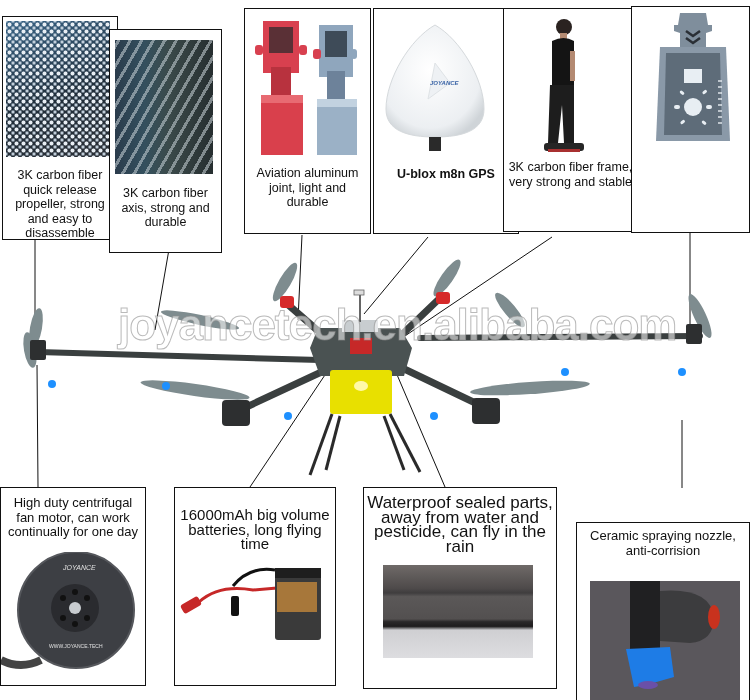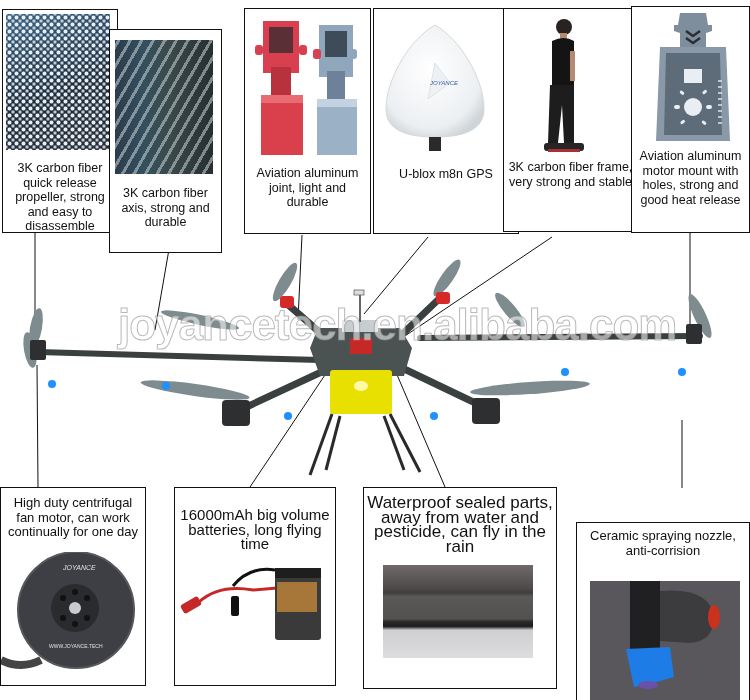--- a/index.html
+++ b/index.html
@@ -23,21 +23,21 @@
     <line x1="302" y1="235" x2="298" y2="320"></line>
     <line x1="428" y1="237" x2="364" y2="314"></line>
     <line x1="552" y1="237" x2="396" y2="342"></line>
     <line x1="690" y1="232" x2="690" y2="330"></line>
     <line x1="682" y1="420" x2="682" y2="488"></line>
     <line x1="250" y1="487" x2="345" y2="345"></line>
     <line x1="445" y1="487" x2="395" y2="370"></line>
   </g>
 </svg>
 
-<div class="box" style="left:2px;top:9px;width:116px;height:224px;">
+<div class="box" style="left:2px;top:16px;width:116px;height:224px;">
   <div class="photo" style="left:3px;top:4px;width:104px;height:136px;background:
        radial-gradient(circle, #e8eef4 1.6px, transparent 2.4px) 0 0/7px 7px,
        radial-gradient(circle, #c7d4e0 1.3px, transparent 2px) 3.5px 3.5px/7px 7px,
        linear-gradient(160deg,#3a6486 0%,#1f2d3a 55%,#2a2f36 100%);"></div>
   <div class="cap" style="top:151px;">3K carbon fiber quick release propeller, strong and easy to disassemble</div>
 </div>
 
 <div class="box" style="left:109px;top:8px;width:113px;height:224px;margin-top:21px;">
   <div class="photo" style="left:5px;top:10px;width:98px;height:134px;background:
        repeating-linear-gradient(-60deg, rgba(220,230,235,0.0) 0 7px, rgba(200,210,215,0.55) 7px 10px),
@@ -60,21 +60,21 @@
       <rect x="64" y="34" width="8" height="10" rx="3" fill="#d8404f"></rect>
       <rect x="102" y="34" width="6" height="10" rx="3" fill="#8fa6bd"></rect>
       <rect x="78" y="56" width="18" height="30" fill="#6d829a"></rect>
       <rect x="68" y="84" width="40" height="56" fill="#9bb1c6"></rect>
       <rect x="68" y="84" width="40" height="8" fill="#c2d2e0"></rect>
     </g>
   </svg>
   <div class="cap" style="top:157px;">Aviation aluminum joint, light and durable</div>
 </div>
 
-<div class="box" style="left:373px;top:8px;width:146px;height:226px;">
+<div class="box" style="left:373px;top:8px;width:146px;height:226px;font-weight:bold;">
   <svg class="photo" style="left:6px;top:10px;" width="110" height="140">
     <defs>
       <radialGradient id="gpsg" cx="45%" cy="40%" r="65%">
         <stop offset="0%" stop-color="#ffffff"></stop>
           <stop offset="80%" stop-color="#eceff2"></stop>
           <stop offset="100%" stop-color="#cfd4d8"></stop>
       </radialGradient>
     </defs>
     <path d="M55 6 C80 20 104 60 104 90 C104 112 82 118 55 118 C28 118 6 112 6 90 C6 60 30 20 55 6 Z" fill="url(#gpsg)" stroke="#d5d9dc"></path>
     <path d="M55 44 L70 64 L48 80 Z" fill="#eef1f4" stroke="#dfe3e6"></path>
@@ -117,21 +117,20 @@
         <line x1="68" y1="70" x2="72" y2="70"></line>
         <line x1="68" y1="76" x2="72" y2="76"></line>
         <line x1="68" y1="82" x2="72" y2="82"></line>
         <line x1="68" y1="88" x2="72" y2="88"></line>
         <line x1="68" y1="94" x2="72" y2="94"></line>
         <line x1="68" y1="100" x2="72" y2="100"></line>
         <line x1="68" y1="106" x2="72" y2="106"></line>
         <line x1="68" y1="112" x2="72" y2="112"></line>
       </g>
   </svg>
-  <div class="cap" style="top:142px;">Aviation aluminum motor mount with holes, strong and good heat release</div>
 </div>
 
 <svg class="photo" style="left:0;top:240px;" width="750" height="240">
   <g stroke="#3a3f3f" stroke-linecap="round">
 
     <line x1="38" y1="112" x2="320" y2="120" stroke-width="6"></line>
     <line x1="420" y1="98" x2="700" y2="96" stroke-width="6"></line>
 
     <line x1="285" y1="62" x2="340" y2="110" stroke-width="7"></line>
     <line x1="440" y1="58" x2="392" y2="104" stroke-width="7"></line>

